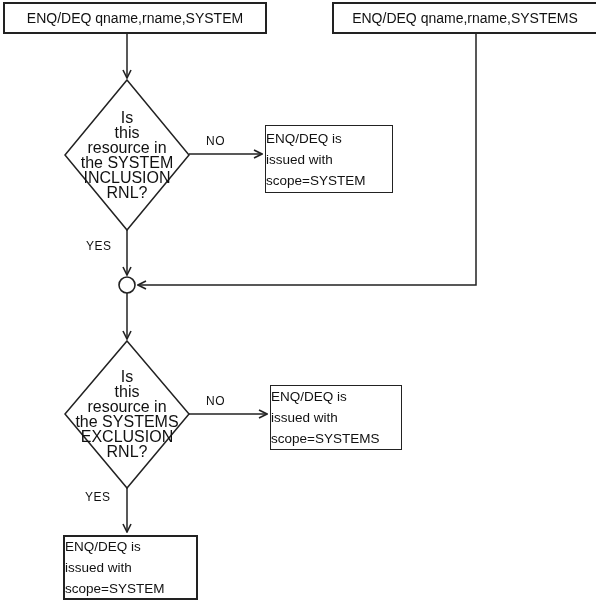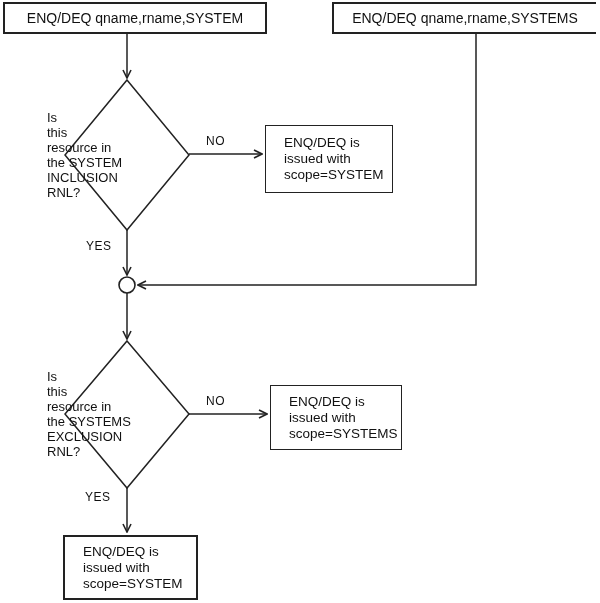--- a/index.html
+++ b/index.html
@@ -14,26 +14,27 @@
   }
   svg.wires { position: absolute; left: 0; top: 0; width: 600px; height: 603px; }
   .node { position: absolute; box-sizing: border-box; }
   .box {
     border: 2px solid #222222;
     background: #ffffff;
     display: flex;
     align-items: center;
   }
   .box.centered { justify-content: center; text-align: center; font-size: 14px; }
-  .box.left-text { justify-content: flex-start; padding-left: 18px; font-size: 13.5px; line-height: 16px; }
+  .box.left-text { justify-content: flex-start; font-size: 13.5px; line-height: 21px; }
   .box.thin { border-width: 1.5px; }
   .multiline { white-space: pre-line; }
   .diamond-text {
     position: absolute;
-    font-size: 13px;
+    text-align: center;
+    font-size: 16px;
     line-height: 15px;
     white-space: pre-line;
   }
   .edge-label {
     position: absolute;
     font-size: 12px;
     letter-spacing: 0.5px;
   }
 </style>
 </head>

